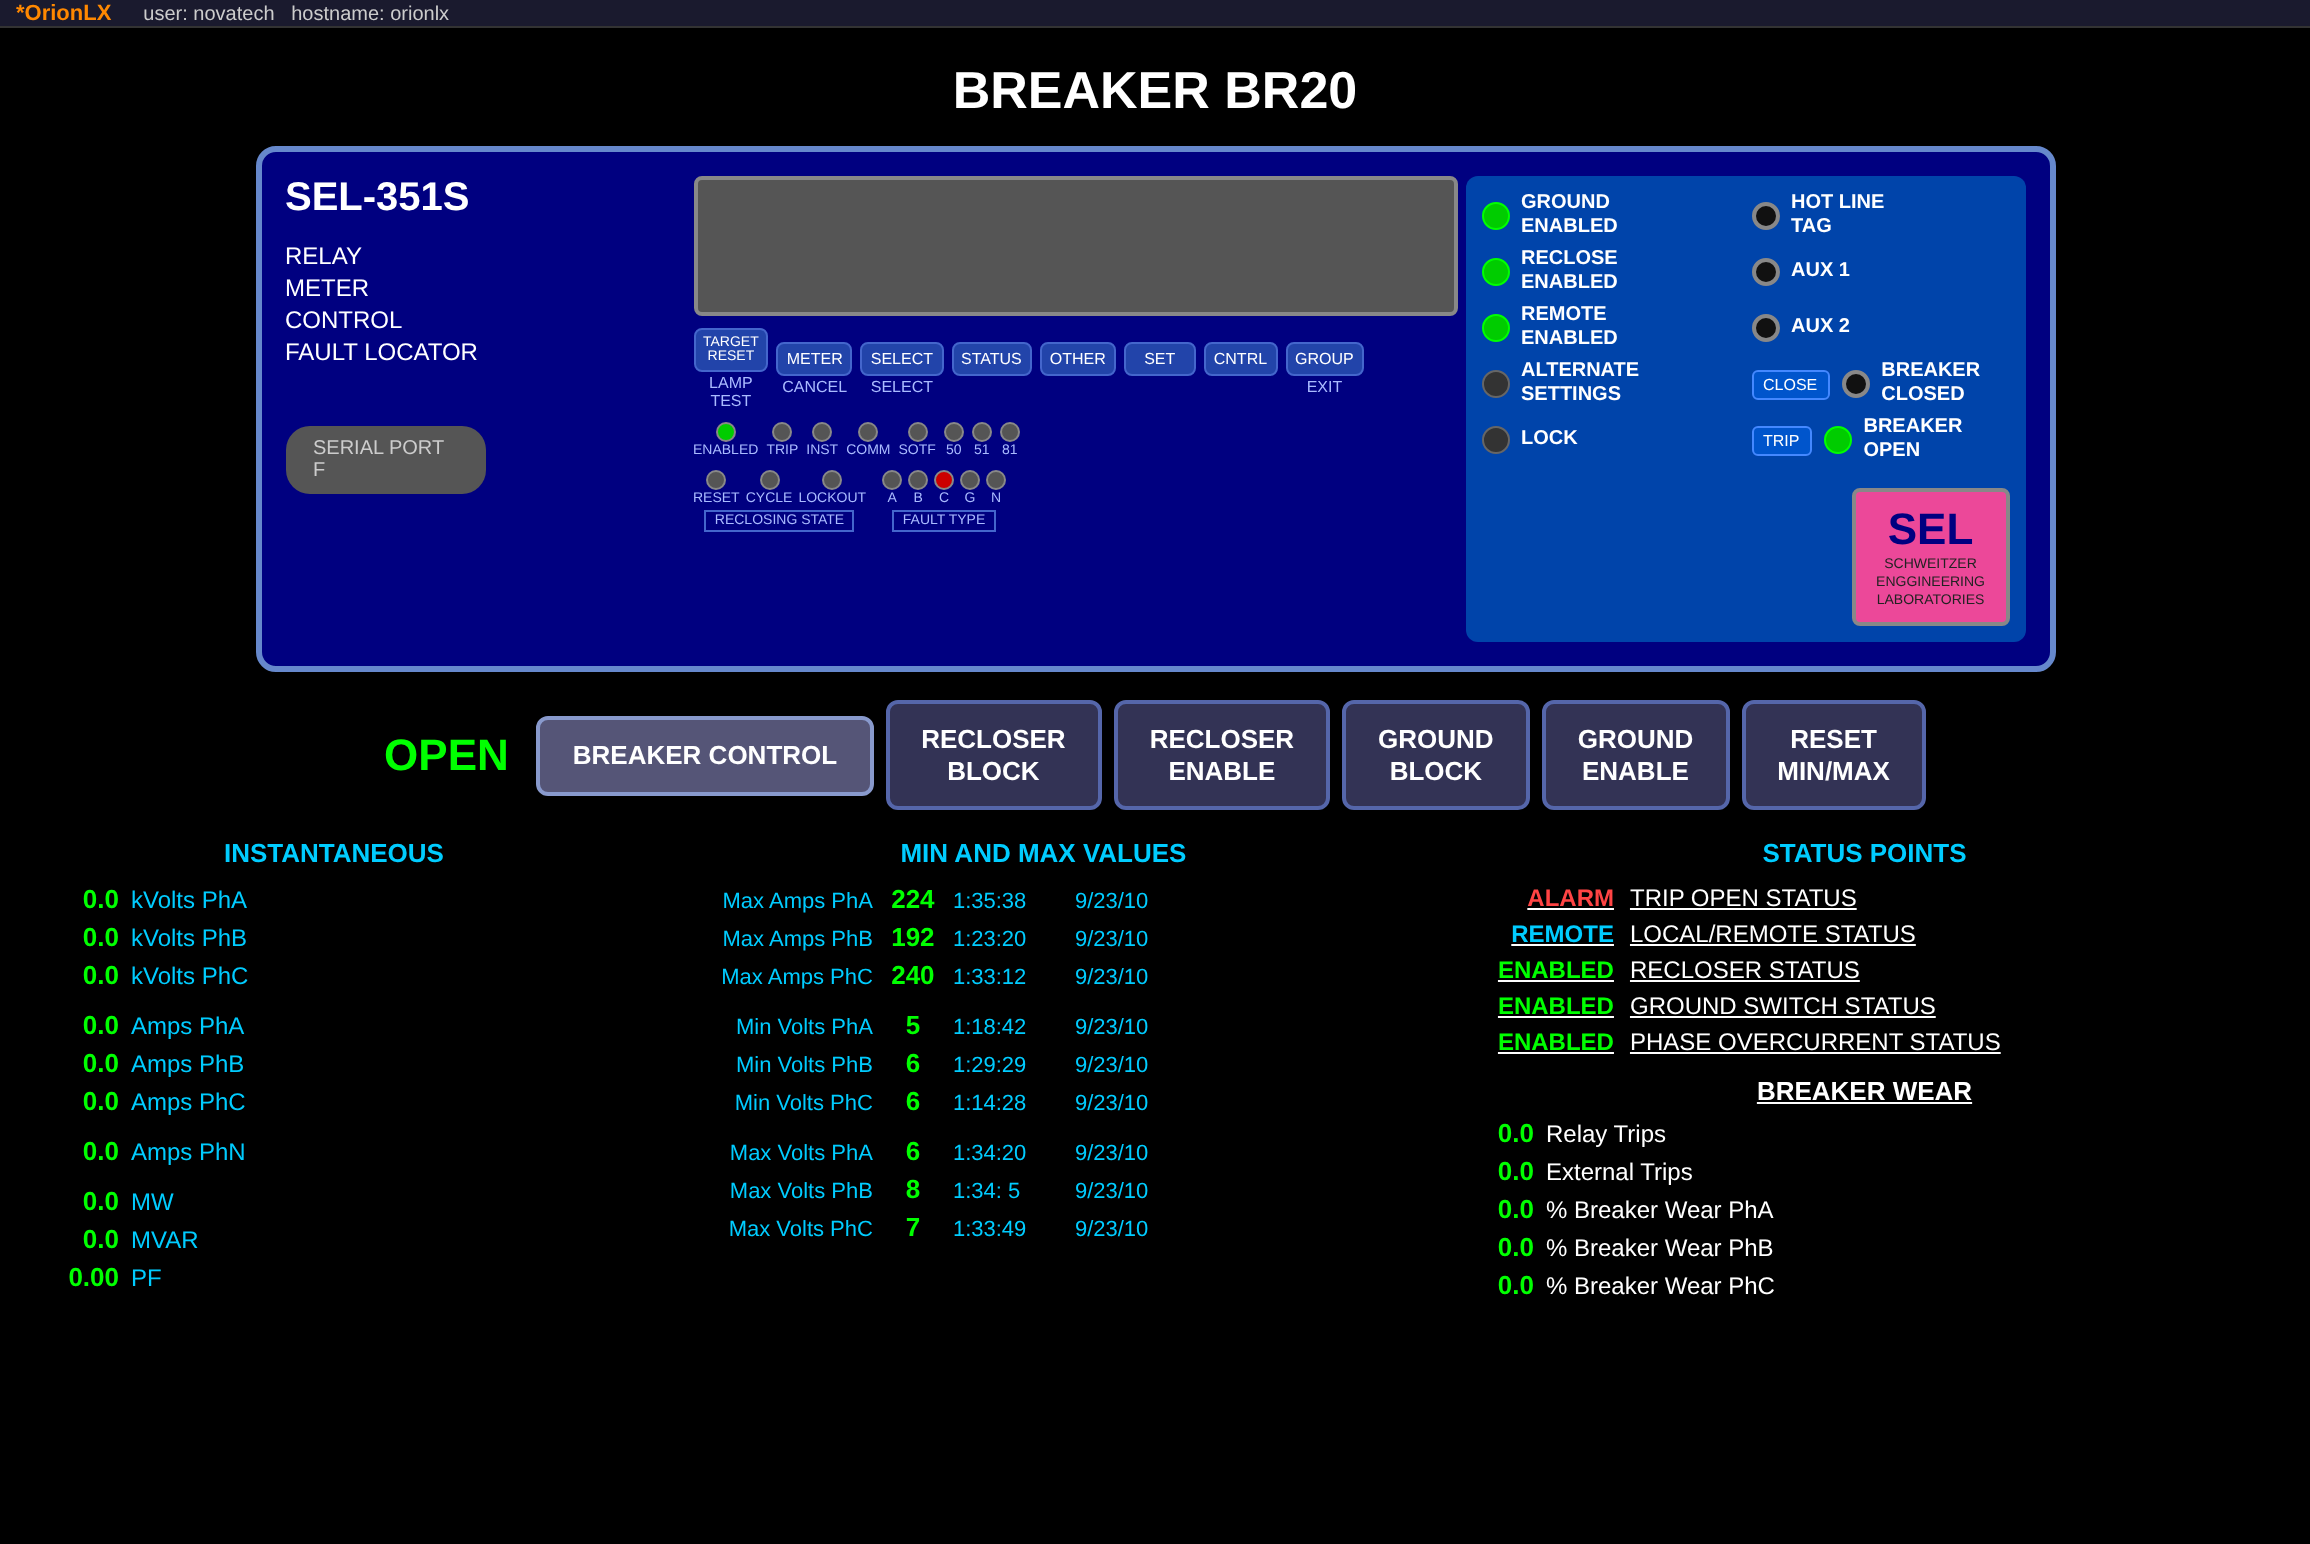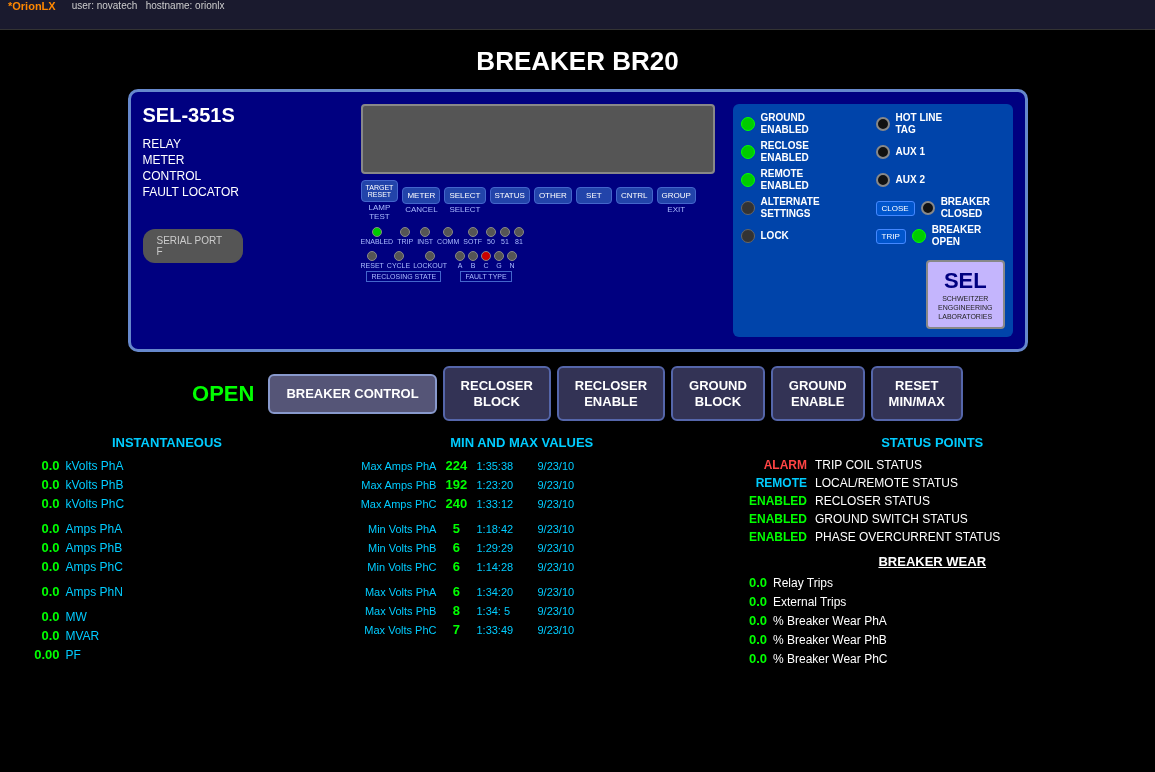--- a/index.html
+++ b/index.html
@@ -10,22 +10,22 @@
       font-size: 12px;
       width: 1155px;
       min-height: 772px;
       overflow-x: hidden;
     }
 
     
     #top-nav {
       background: #1a1a2e;
       display: flex;
-      align-items: flex-start;
-      height: 30px;
+      align-items: flex-end;
+      height: 14px;
       padding: 0 8px;
       border-bottom: 1px solid #333;
     }
     #top-nav .logo {
       color: #00aaff;
       font-weight: bold;
       font-size: 11px;
       margin-right: 16px;
     }
     #top-nav .logo span { color: #ff8800; }
@@ -49,21 +49,21 @@
 
     
     #relay-panel {
       background: #000080;
       border: 3px solid #6688cc;
       border-radius: 10px;
       margin: 0 auto;
       width: 900px;
       padding: 12px;
       display: flex;
-      gap: 18px;
+      gap: 4px;
     }
 
     
     .relay-left {
       width: 200px;
       flex-shrink: 0;
     }
     .relay-model {
       font-size: 20px;
       font-weight: bold;
@@ -221,21 +221,21 @@
     .status-black { background: #111; border: 2px solid #888; }
     .status-label {
       color: #fff;
       font-size: 10px;
       font-weight: bold;
       line-height: 1.2;
     }
 
     
     .sel-box {
-      background: #c4b5fd;
+      background: #ec4899;
       border: 2px solid #888;
       border-radius: 4px;
       padding: 6px 10px;
       text-align: center;
       margin-top: 4px;
       align-self: flex-end;
     }
     .sel-box-title {
       font-size: 22px;
       font-weight: bold;
@@ -359,20 +359,21 @@
       font-size: 11px;
     }
 
     
     .status-col { flex: 1.4; }
     .sp-row {
       display: flex;
       align-items: center;
       gap: 8px;
       margin-bottom: 4px;
+      text-decoration: underline;
     }
     .sp-status {
       font-size: 12px;
       font-weight: bold;
       min-width: 70px;
       text-align: right;
     }
     .sp-alarm { color: #ff4444; }
     .sp-remote { color: #00ccff; }
     .sp-enabled { color: #00ff00; }
@@ -743,21 +744,21 @@
       <span class="minmax-val">7</span>
       <span class="minmax-time">1:33:49</span>
       <span class="minmax-date">9/23/10</span>
     </div>
   </div>
 
   <div class="status-col">
     <div class="col-title">STATUS POINTS</div>
     <div class="sp-row">
       <span class="sp-status sp-alarm">ALARM</span>
-      <span class="sp-label">TRIP COIL STATUS</span>
+      <span class="sp-label">TRIP OPEN STATUS</span>
     </div>
     <div class="sp-row">
       <span class="sp-status sp-remote">REMOTE</span>
       <span class="sp-label">LOCAL/REMOTE STATUS</span>
     </div>
     <div class="sp-row">
       <span class="sp-status sp-enabled">ENABLED</span>
       <span class="sp-label">RECLOSER STATUS</span>
     </div>
     <div class="sp-row">

